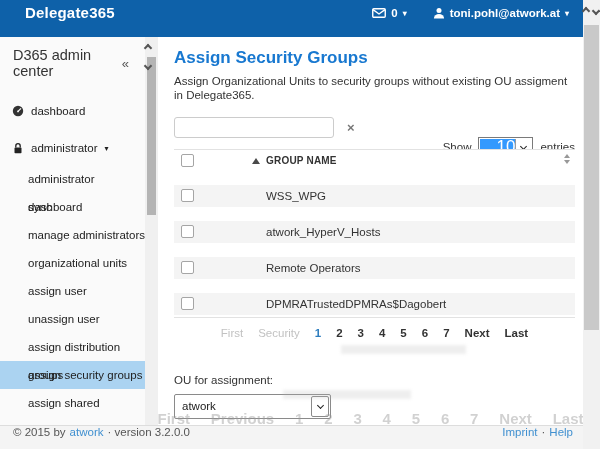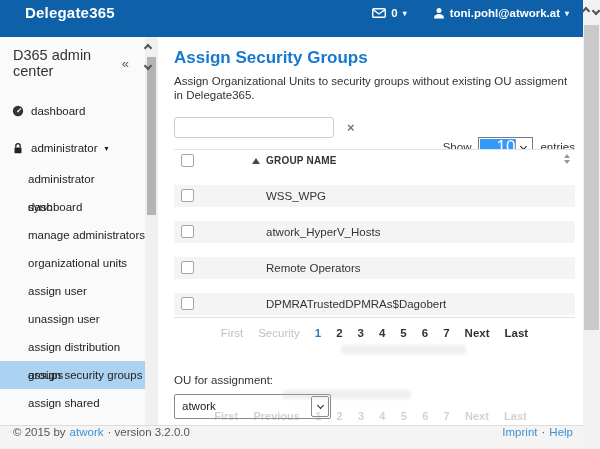--- a/index.html
+++ b/index.html
@@ -82,21 +82,21 @@
   .ou-select .val { flex:1; font-size:11.5px; color:#222; line-height:23px; padding-left:7px; }
   .ou-select .arrow { width:18px; margin:1px; border:1px solid #8a8a8a; border-radius:2px;
                       display:flex; align-items:center; justify-content:center; background:#fff; }
 
   .assign-btn { margin-top:20px; margin-left:5px; width:93px; height:23px; background:#7f1d1d; color:#fff;
                 border:none; font-size:12px; font-weight:400; font-family:"Liberation Sans",sans-serif;
                 cursor:pointer; display:block; }
 
   
   .ghost-pagination { position:absolute; left:0; right:0; top:373px; display:flex; justify-content:center;
-                      font-size:11px; font-weight:700; color:#9a9a9a; opacity:.45;
+                      font-size:15px; font-weight:700; color:#9a9a9a; opacity:.45;
                       white-space:pre; filter:blur(.3px); }
   .ghost-bar { position:absolute; background:#b5b5b5; opacity:.22; filter:blur(1.5px); height:9px; }
   .ghost-bar.b1 { top:308px; left:183px; width:125px; }
   .ghost-bar.b2 { top:353px; left:125px; width:128px; }
 
   
   .footer { position:absolute; bottom:0; left:0; width:583px; height:24px; background:#f4f4f4;
             border-top:1px solid #ddd; display:flex; align-items:center; justify-content:space-between;
             padding:0 10px 12px 13px; font-size:11.5px; color:#555; }
   .footer .grp { display:flex; align-items:center; gap:4px; }

